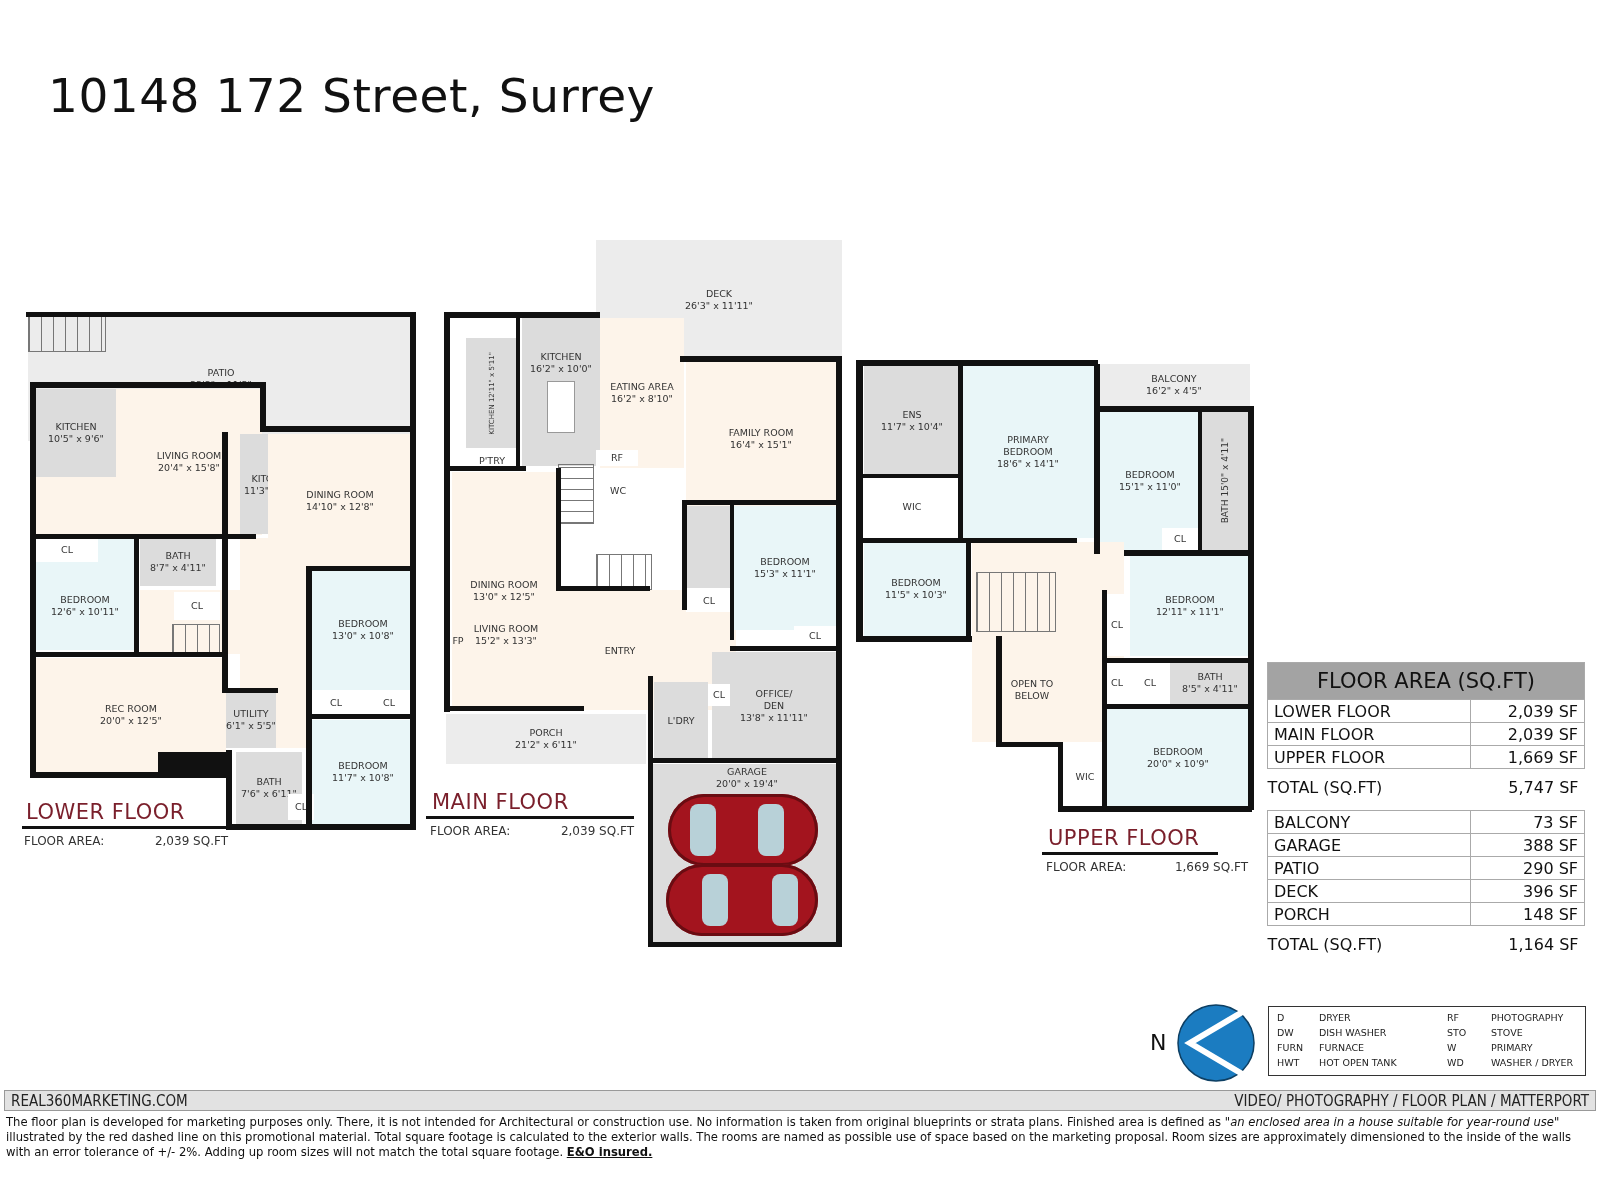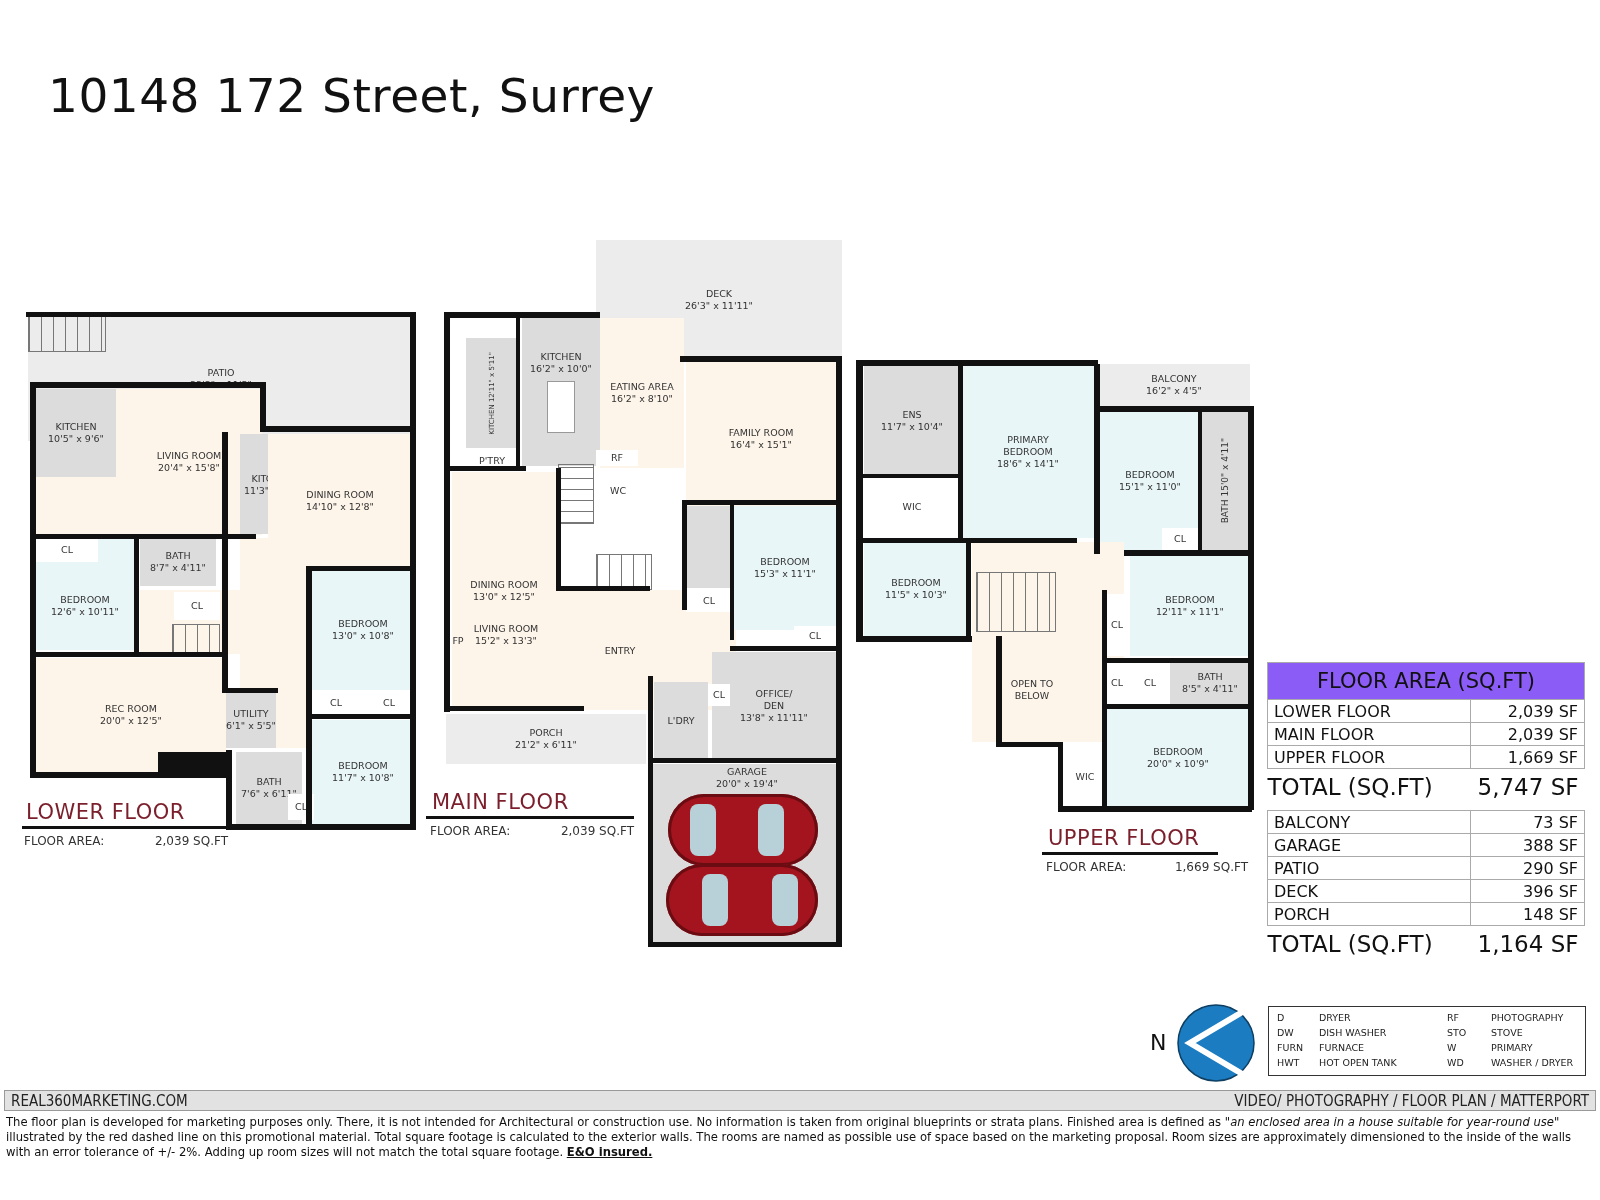--- a/index.html
+++ b/index.html
@@ -11,24 +11,24 @@
   .cream{background:#fdf4ea;}
   .blue{background:#e9f6f8;}
   .grey{background:#dcdcdc;}
   .lgrey{background:#ececec;}
   .white{background:#fff;}
   .wall{position:absolute;background:#111;}
   .floor-label{position:absolute;font-size:21px;color:#7a1f2b;letter-spacing:0.5px;}
   .floor-rule{position:absolute;height:3px;background:#111;}
   .floor-area{position:absolute;font-size:12px;color:#333;display:flex;justify-content:space-between;}
   table.area{position:absolute;border-collapse:collapse;font-size:16px;color:#111;}
-  table.area th{background:#8b5cf6;font-weight:normal;font-size:21px;height:34px;border:1px solid #aaa;}
+  table.area th{background:#a3a3a3;font-weight:normal;font-size:21px;height:34px;border:1px solid #aaa;}
   table.area td{border:1px solid #aaa;height:22px;padding:0 6px;}
   table.area td.v{text-align:right;}
-  table.area tr.total td{border:none;font-size:23px;height:36px;padding-left:0;}
+  table.area tr.total td{border:none;font-size:16px;height:36px;padding-left:0;}
   table.area tr.total td.v{padding-right:6px;}
   .legend{position:absolute;border:1px solid #333;font-size:9.5px;color:#222;box-sizing:border-box;padding:3px 8px;}
   .legend .row{display:flex;height:15px;align-items:center;}
   .legend .c1{width:42px}.legend .c2{width:128px}.legend .c3{width:44px}
   .footer-bar{position:absolute;left:4px;right:4px;top:1090px;height:21px;background:#e2e2e2;border:1px solid #999;display:flex;justify-content:space-between;align-items:center;font-size:15px;padding:0 6px;box-sizing:border-box;font-family:"DejaVu Sans Condensed","DejaVu Sans",sans-serif;}
   .disclaimer{position:absolute;left:6px;top:1115px;width:1590px;font-size:11.6px;line-height:15px;color:#111;}
   .disclaimer i{font-style:italic;}
   .disclaimer b{text-decoration:underline;}
   .car{position:absolute;border-radius:36px;background:#a3141e;box-shadow:inset 0 0 0 3px #6a0c12;}
   .car .ws{position:absolute;top:10px;height:52px;width:26px;background:#b8d1d8;border-radius:8px;}

